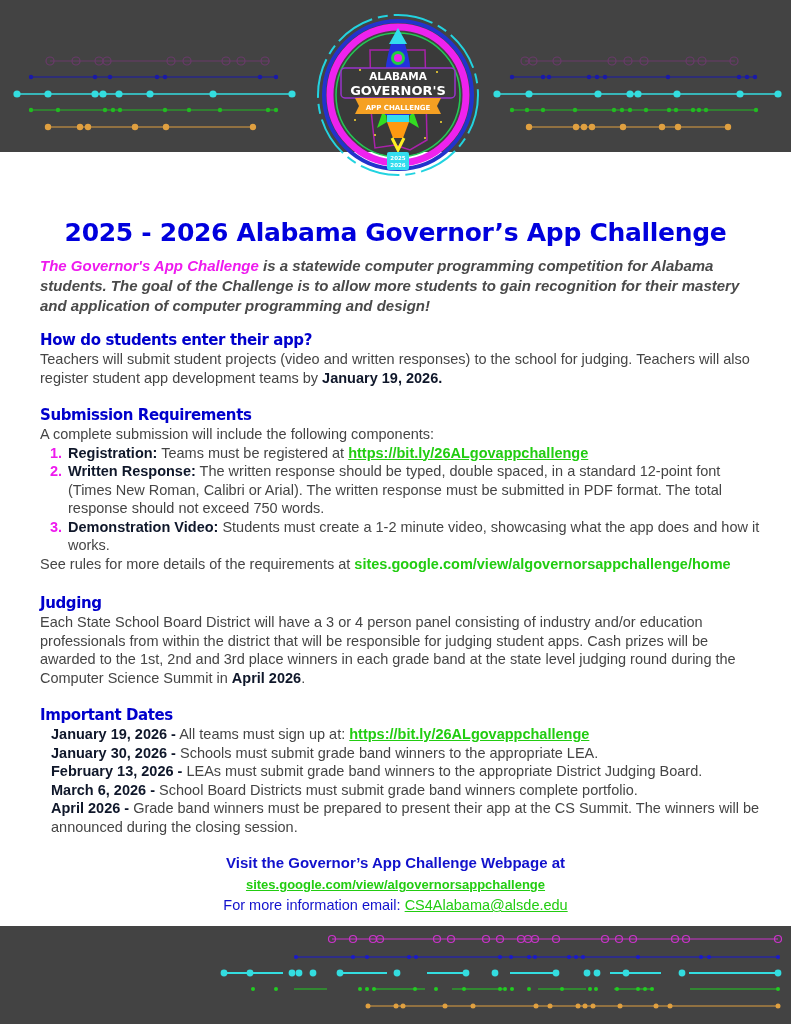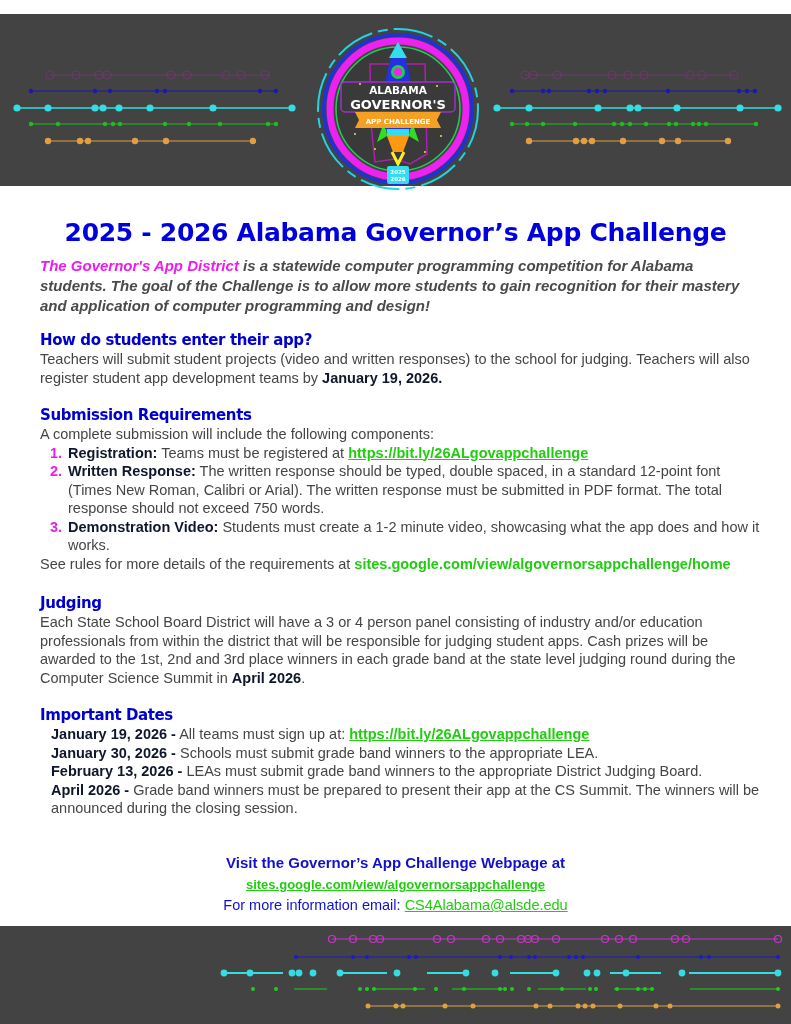--- a/index.html
+++ b/index.html
@@ -1,20 +1,20 @@
 <!DOCTYPE html>
 <html><head>
   <meta charset="utf-8">
   <style>
     * { box-sizing: border-box; margin: 0; padding: 0; }
     html, body { width: 791px; height: 1024px; overflow: hidden; background: #ffffff; }
     body { font-family: "Liberation Sans", sans-serif; color: #444444; position: relative; }
 
     .header-band {
-      position: absolute; left: 0; top: 14px; width: 791px; height: 172px;
+      position: absolute; left: 0; top: 0; width: 791px; height: 152px;
       background: #434343;
     }
     .footer-band {
       position: absolute; left: 0; top: 926px; width: 791px; height: 98px;
       background: #434343;
     }
     .deco { position: absolute; left: 0; top: 0; }
 
     .logo {
       position: absolute; left: 315px; top: 10px; width: 166px; height: 170px;
@@ -206,21 +206,21 @@
         <circle cx="60" cy="125" r="1"></circle>
         <circle cx="110" cy="128" r="1"></circle>
     </g>
   </svg>
 </div>
 
 <div class="content">
   <h1 class="title">2025 - 2026 Alabama Governor’s App Challenge</h1>
 
   <p class="intro">
-    <span class="accent">The Governor's App District</span><span> is a statewide computer programming competition for Alabama students. The goal of the Challenge is to allow more students to gain recognition for their mastery and application of computer programming and design!</span>
+    <span class="accent">The Governor's App Challenge</span><span> is a statewide computer programming competition for Alabama students. The goal of the Challenge is to allow more students to gain recognition for their mastery and application of computer programming and design!</span>
   </p>
 
   <div class="section s-enter">
     <h2>How do students enter their app?</h2>
     <p><span>Teachers will submit student projects (video and written responses) to the school for judging. Teachers will also register student app development teams by </span><span class="mag">January 19, 2026.</span></p>
   </div>
 
   <div class="section s-submit">
     <h2>Submission Requirements</h2>
     <p>A complete submission will include the following components:</p>
@@ -245,20 +245,21 @@
     <h2>Judging</h2>
     <p><span>Each State School Board District will have a 3 or 4 person panel consisting of industry and/or education professionals from within the district that will be responsible for judging student apps. Cash prizes will be awarded to the 1st, 2nd and 3rd place winners in each grade band at the state level judging round during the Computer Science Summit in </span><span class="mag">April 2026</span><span>.</span></p>
   </div>
 
   <div class="section s-dates">
     <h2>Important Dates</h2>
     <div class="dates">
       <div class="line"><span class="mag">January 19, 2026 -</span><span> All teams must sign up at: </span><a class="grn-link">https://bit.ly/26ALgovappchallenge</a></div>
       <div class="line"><span class="mag">January 30, 2026 -</span><span> Schools must submit grade band winners to the appropriate LEA.</span></div>
       <div class="line"><span class="mag">February 13, 2026 -</span><span> LEAs must submit grade band winners to the appropriate District Judging Board.</span></div>
+      <div class="line"><span class="mag">March 6, 2026 -</span><span> School Board Districts must submit grade band winners complete portfolio.</span></div>
       <div class="line"><span class="mag">April 2026 -</span><span> Grade band winners must be prepared to present their app at the CS Summit. The winners will be announced during the closing session.</span></div>
     </div>
   </div>
 
   <div class="cta">
     <div class="visit">Visit the Governor’s App Challenge Webpage at</div>
     <div><a class="site">sites.google.com/view/algovernorsappchallenge</a></div>
     <div class="email-line"><span>For more information email: </span><a class="email">CS4Alabama@alsde.edu</a></div>
   </div>
 </div>

